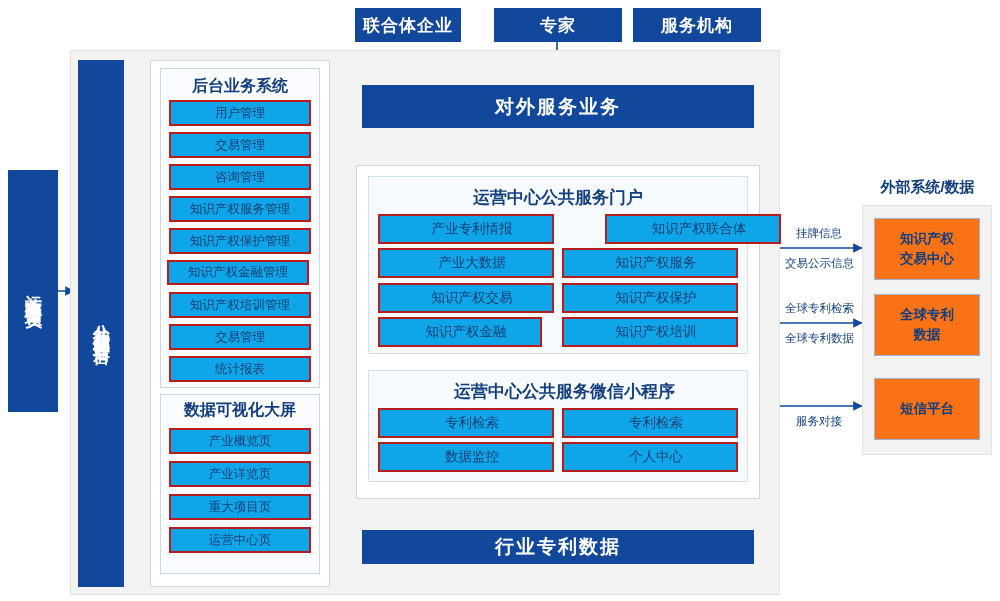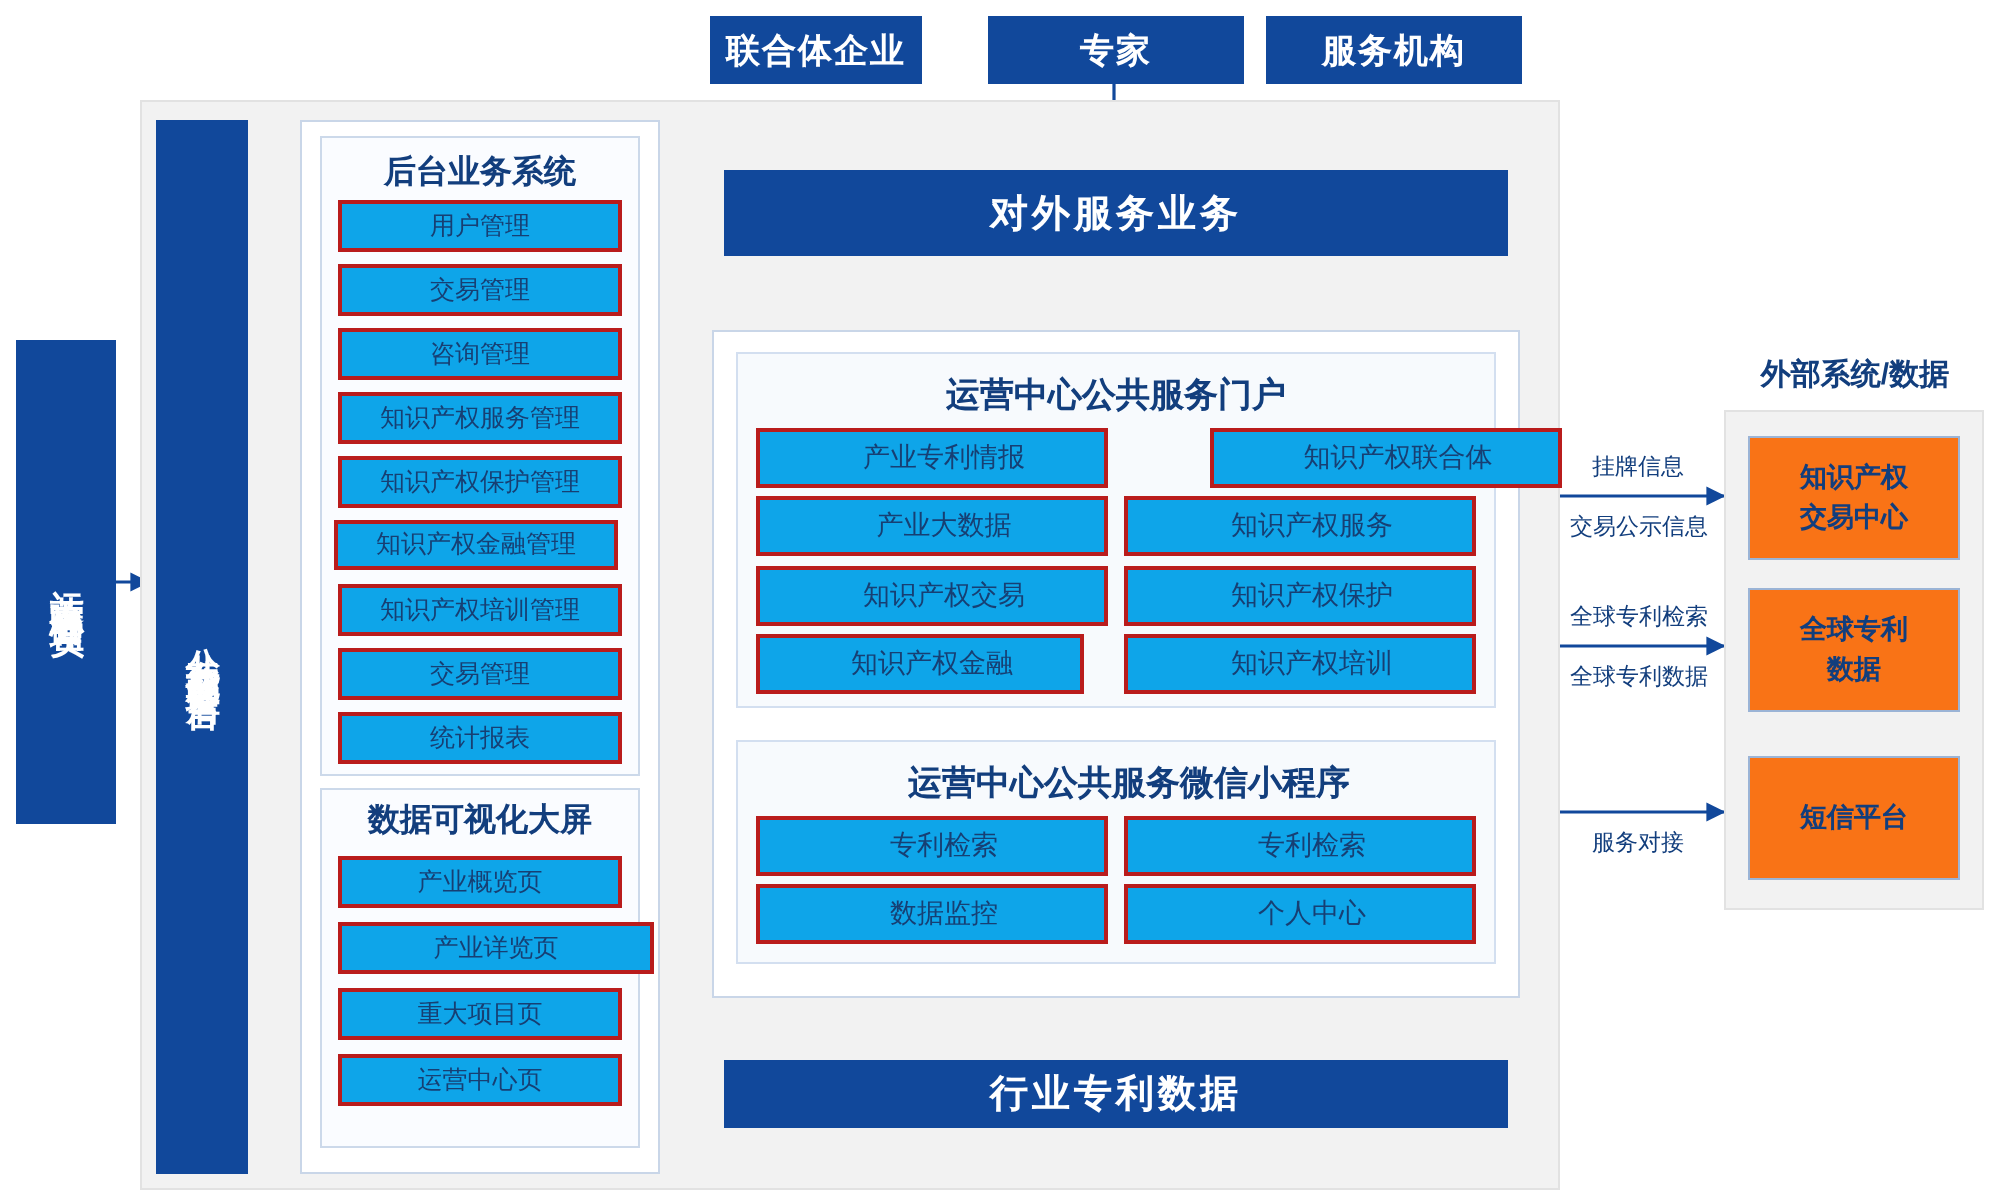--- a/index.html
+++ b/index.html
@@ -145,21 +145,21 @@
 <div class="abs cell cell-sm" style="left:169px;top:228px;width:142px;height:26px;">知识产权保护管理</div>
 <div class="abs cell cell-sm" style="left:167px;top:260px;width:142px;height:25px;">知识产权金融管理</div>
 <div class="abs cell cell-sm" style="left:169px;top:292px;width:142px;height:26px;">知识产权培训管理</div>
 <div class="abs cell cell-sm" style="left:169px;top:324px;width:142px;height:26px;">交易管理</div>
 <div class="abs cell cell-sm" style="left:169px;top:356px;width:142px;height:26px;">统计报表</div>
 
 <div class="abs panel-lite" style="left:160px;top:394px;width:160px;height:180px;"></div>
 <div class="abs sect-title" style="left:160px;top:400px;width:160px;height:22px;">数据可视化大屏</div>
 
 <div class="abs cell cell-sm" style="left:169px;top:428px;width:142px;height:26px;">产业概览页</div>
-<div class="abs cell cell-sm" style="left:169px;top:461px;width:158px;height:26px;text-align:center;">产业详览页</div>
+<div class="abs cell cell-sm" style="left:169px;top:461px;width:142px;height:26px;text-align:center;">产业详览页</div>
 <div class="abs cell cell-sm" style="left:169px;top:494px;width:142px;height:26px;">重大项目页</div>
 <div class="abs cell cell-sm" style="left:169px;top:527px;width:142px;height:26px;">运营中心页</div>
 
 <div class="abs bluebar" style="left:362px;top:85px;width:392px;height:43px;">对外服务业务</div>
 
 <div class="abs panel" style="left:356px;top:165px;width:404px;height:334px;"></div>
 
 <div class="abs panel-inner" style="left:368px;top:176px;width:380px;height:178px;"></div>
 <div class="abs sect-title-lg" style="left:368px;top:186px;width:380px;height:24px;">运营中心公共服务门户</div>
 

